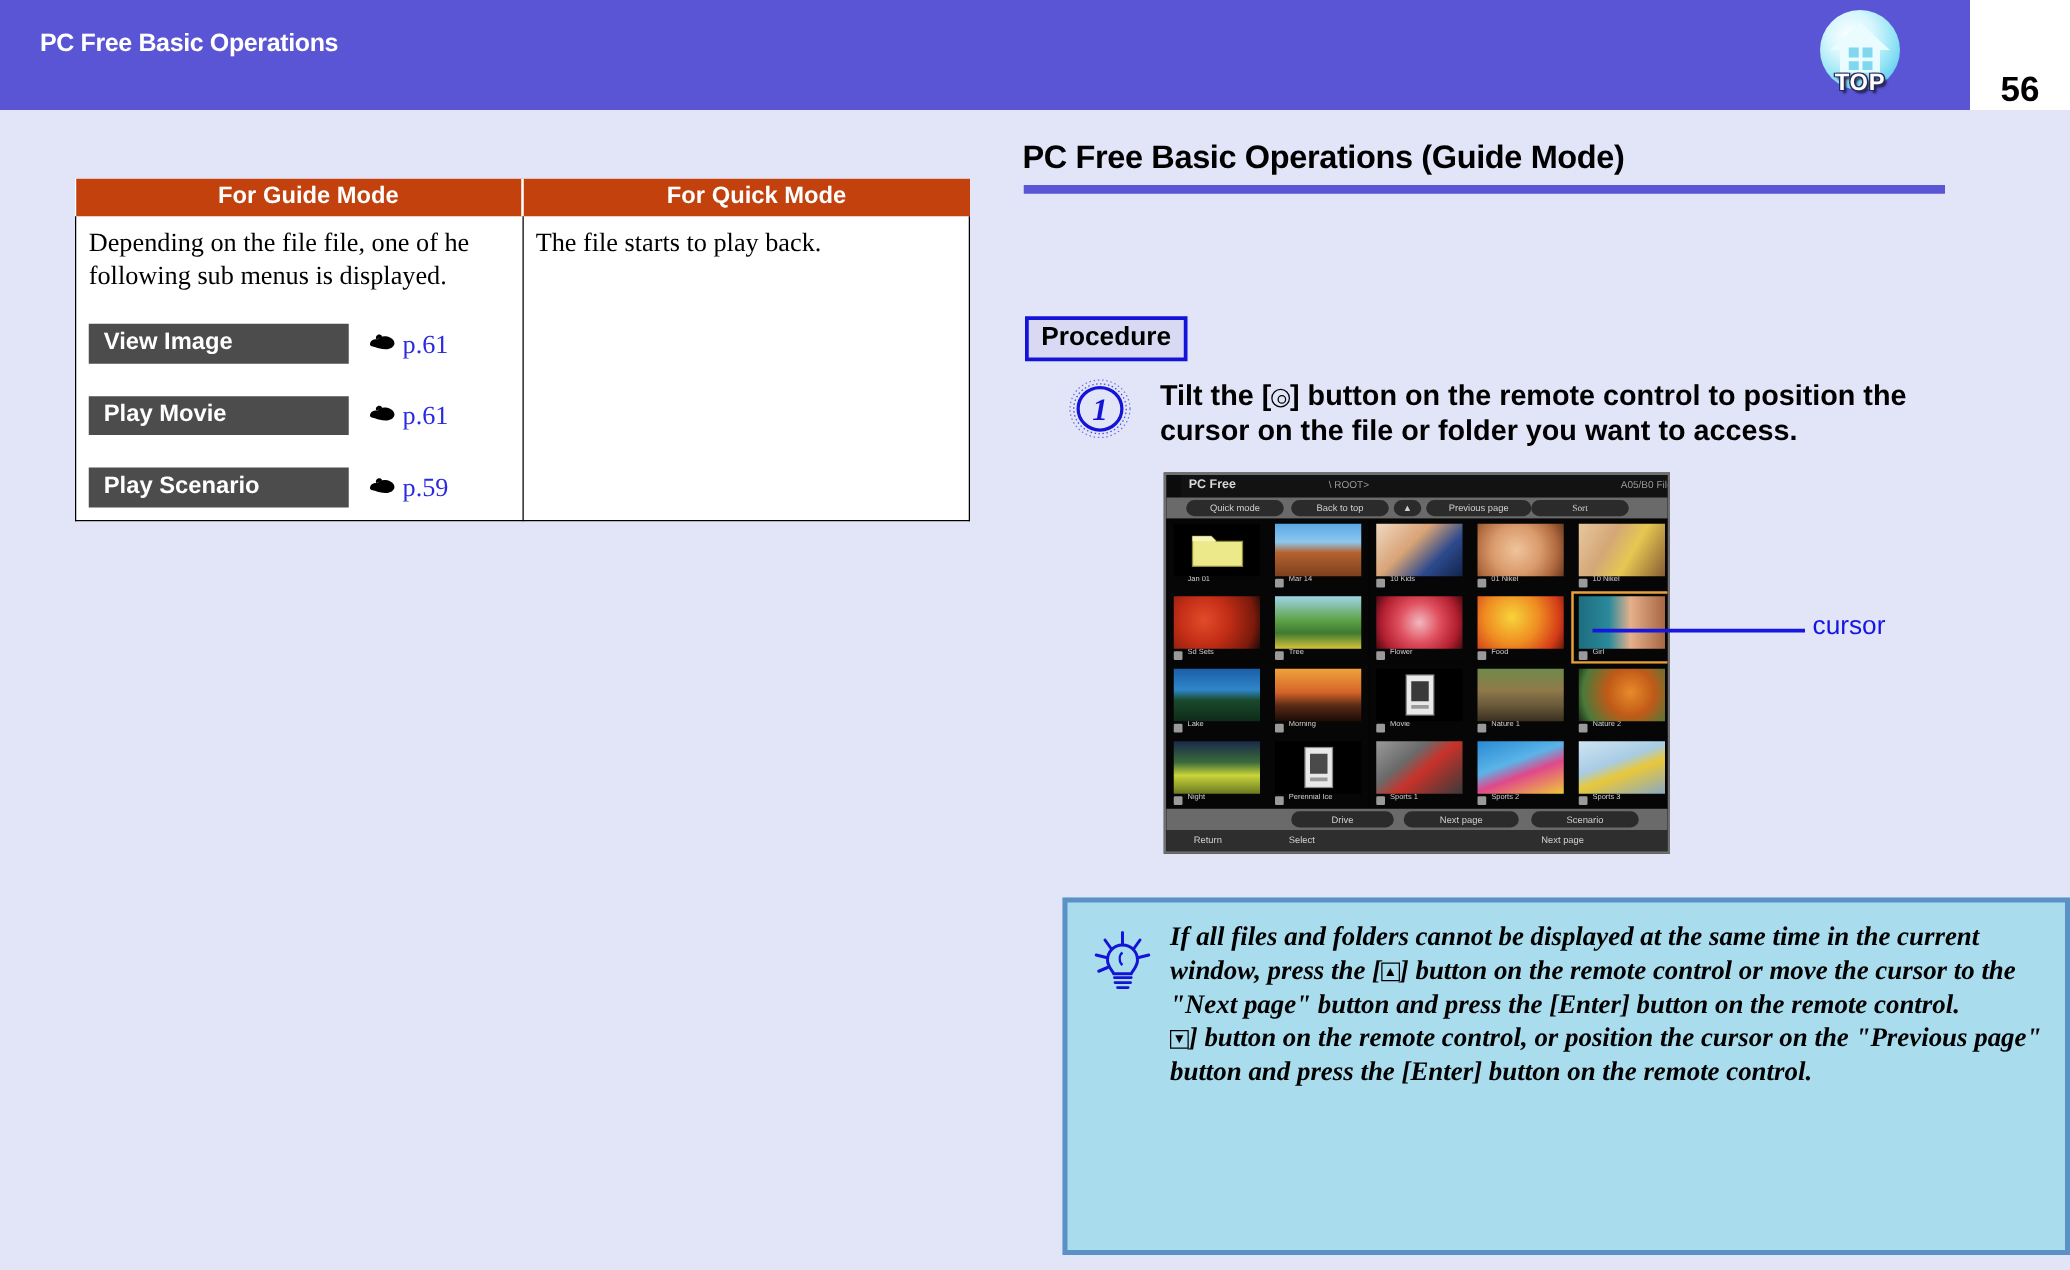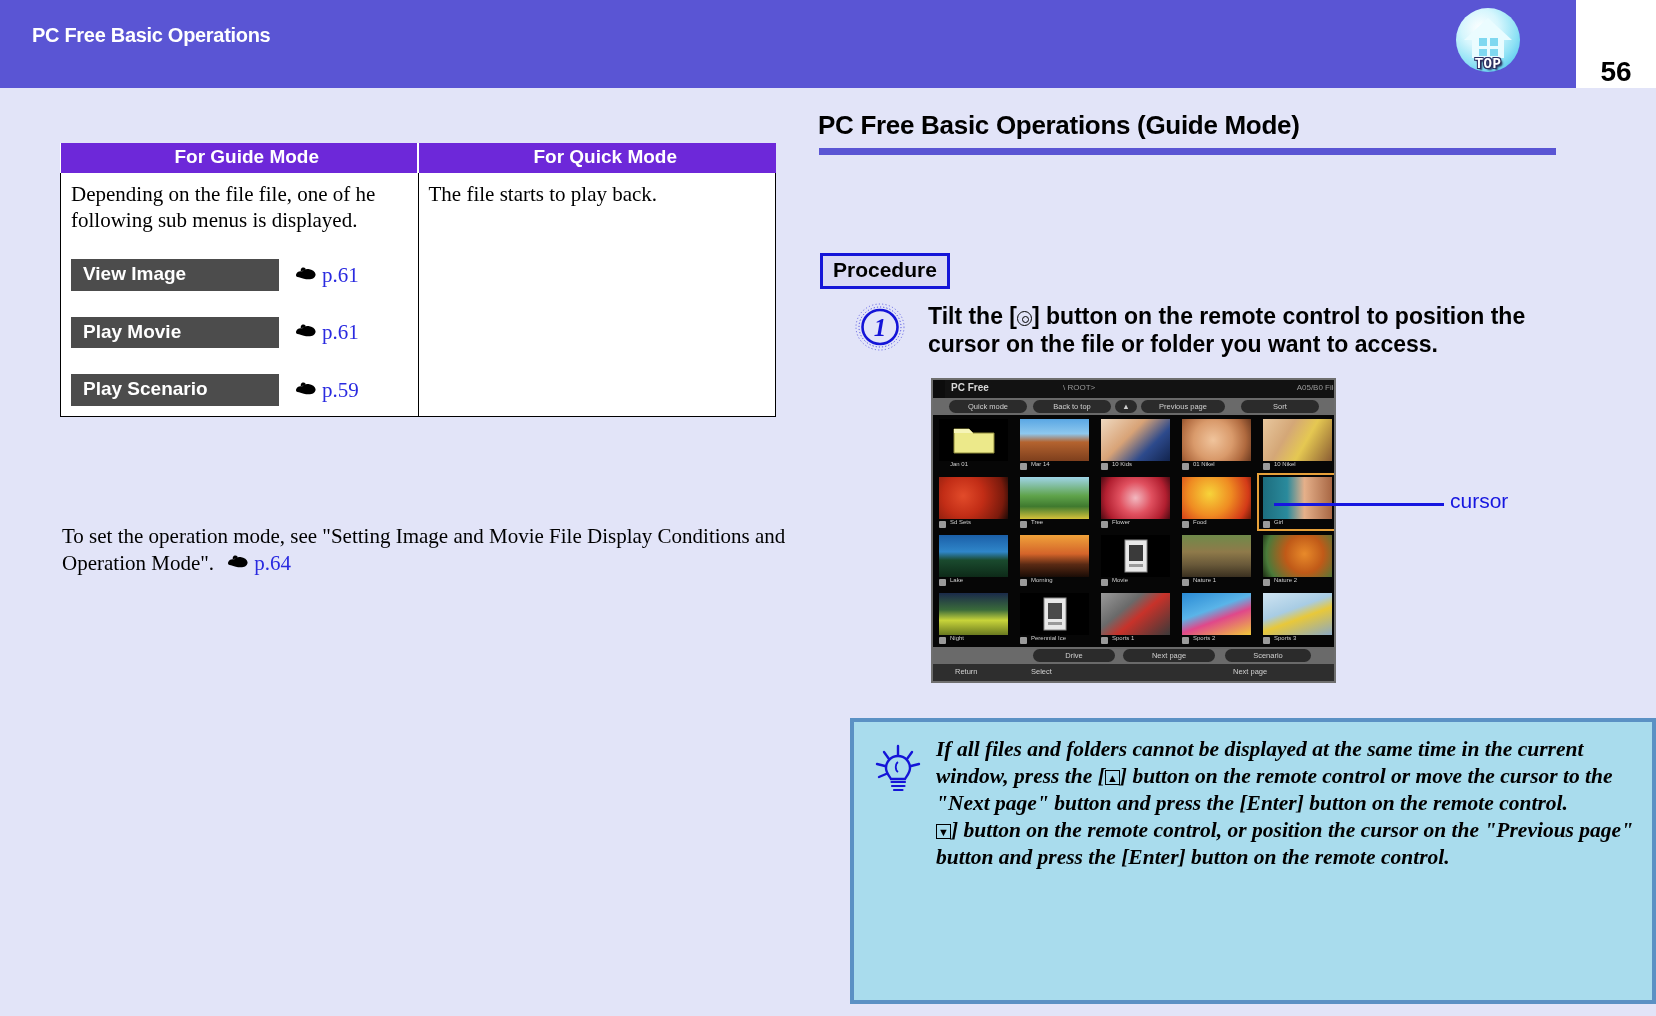--- a/index.html
+++ b/index.html
@@ -38,21 +38,21 @@
   #top-icon{
     position:absolute;left:1452px;top:8px;width:72px;height:76px;
   }
   #top-icon .orb{
     position:absolute;left:4px;top:0;width:64px;height:64px;border-radius:50%;
     background:radial-gradient(circle at 38% 32%, #ffffff 0%, #d6f6fd 32%, #8fe2f5 62%, #62cdf0 80%, #5a55d4 100%);
   }
   #top-icon svg{position:absolute;left:4px;top:0;}
   #top-icon .toplabel{
     position:absolute;left:0;top:48px;width:72px;text-align:center;
-    font-family:Liberation Mono, monospace;font-weight:bold;font-size:14px;
+    font-family:Liberation Sans, sans-serif;font-weight:bold;font-size:19px;
     color:#ffffff;
     text-shadow:1px 1px 0 #2b2b5e, -1px 1px 0 #2b2b5e, 1px -1px 0 #2b2b5e, -1px -1px 0 #2b2b5e, 2px 2px 2px #1a1a44;
     letter-spacing:0.5px;
   }
 
   
   #left-col{position:absolute;left:0;top:88px;width:828px;height:928px;}
 
   #subhead{
     position:absolute;left:33px;top:25px;
@@ -62,21 +62,21 @@
   }
 
   
   #mode-table{
     position:absolute;left:60px;top:55px;width:716px;
     border-collapse:collapse;
     background:#ffffff;
     table-layout:fixed;
   }
   #mode-table th{
-    background:#6d28d9;color:#ffffff;
+    background:#c2410c;color:#ffffff;
     font-family:"Liberation Sans", sans-serif;
     font-weight:bold;font-size:19px;
     text-align:center;
     padding:3px 0 5px 16px;
     border:none;
   }
   #mode-table th.sep{border-left:2px solid #ffffff;}
   #mode-table td{
     vertical-align:top;
     border:1px solid #000000;
@@ -329,32 +329,20 @@
             </span>
           </div>
         </td>
         <td class="quick">
           <div>The file starts to play back.</div>
         </td>
       </tr>
     </tbody>
   </table>
 
-  <div id="table-note">
-    <span>To set the operation mode, see "Setting Image and Movie File Display Conditions and Operation Mode".</span>
-    <span class="pageref" style="display:inline-flex;margin-left:8px;">
-      <span class="hand">
-        <svg width="22" height="16" viewBox="0 0 22 16">
-            <path d="M1 9.5 C1 6.5 4 5 7 5.4 C8 4 10.5 2.6 13.5 3 C17.5 3.5 20 5.5 20.5 8 C21 10.5 18.5 13 15 13.3 C11 13.6 7.5 12.6 5.5 11.8 C3.5 11 1 11 1 9.5 Z" fill="#000"></path>
-            <path d="M6 5.6 C5 3.6 6.5 1.5 8.5 1.6 C10 1.7 10.8 2.8 10.6 3.4" fill="#000"></path>
-          </svg>
-      </span>
-      <span class="reflink">p.64</span>
-    </span>
-  </div>
 </div>
 
 <div id="right-col">
 
   <div id="sec-title">PC Free Basic Operations (Guide Mode)</div>
   <div id="sec-rule"></div>
 
   <div id="procedure-badge">Procedure</div>
 
   <div id="step1">
@@ -377,21 +365,21 @@
     <div class="topbar">
       <span class="logo">PC Free</span>
       <span class="path">\ ROOT&gt;</span>
       <span class="right">A05/B0 File</span>
     </div>
     <div class="menubar">
       <span class="mbtn" style="left:16px;width:78px;">Quick mode</span>
       <span class="mbtn" style="left:100px;width:78px;">Back to top</span>
       <span class="mbtn" style="left:182px;width:22px;">▲</span>
       <span class="mbtn" style="left:208px;width:84px;">Previous page</span>
-      <span class="mbtn" style="left:308px;width:78px;">Sort</span>
+      <span class="mbtn" style="left:292px;width:78px;font-family:Liberation Serif, serif;">Sort</span>
     </div>
 
     <div id="grid">
 
       <div class="cell">
         <div class="thumb" style="background:#000;display:flex;align-items:center;justify-content:center;">
           <svg width="46" height="34" viewBox="0 0 46 34">
               <path d="M3 6 L18 6 L22 10 L43 10 L43 30 L3 30 Z" fill="#ece98a" stroke="#8e8a3a"></path>
               <path d="M3 6 L18 6 L22 10 L3 10 Z" fill="#f6f4b8"></path>
             </svg>

